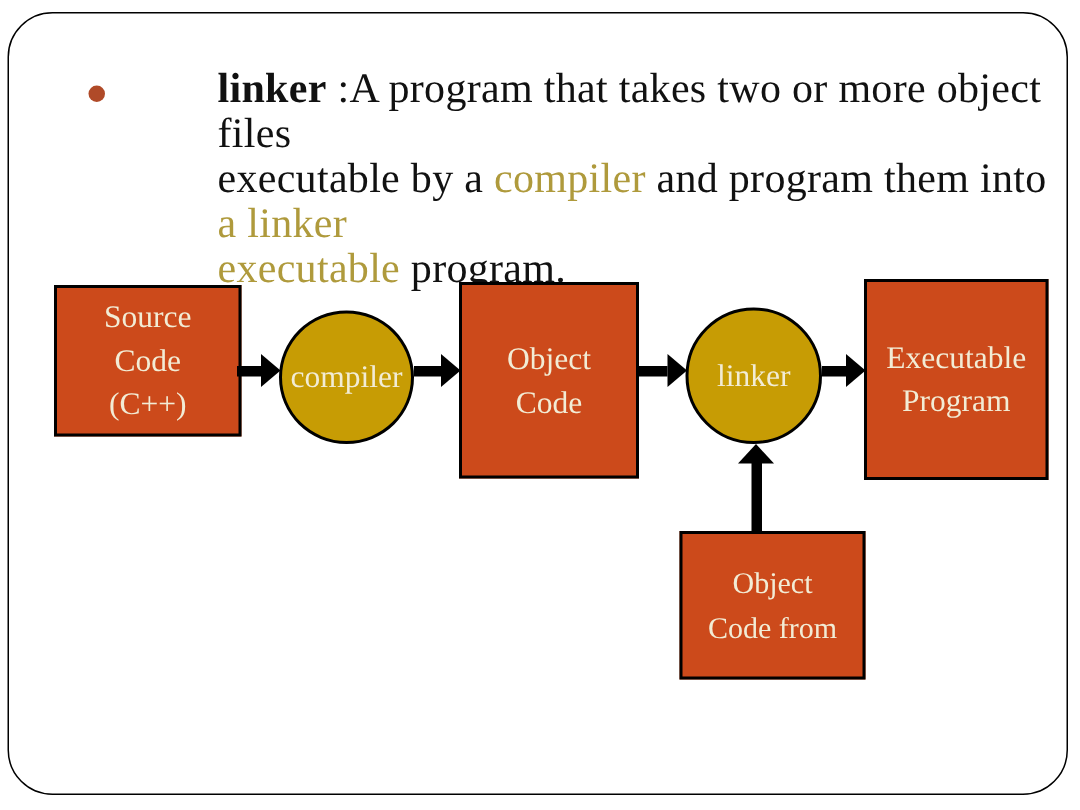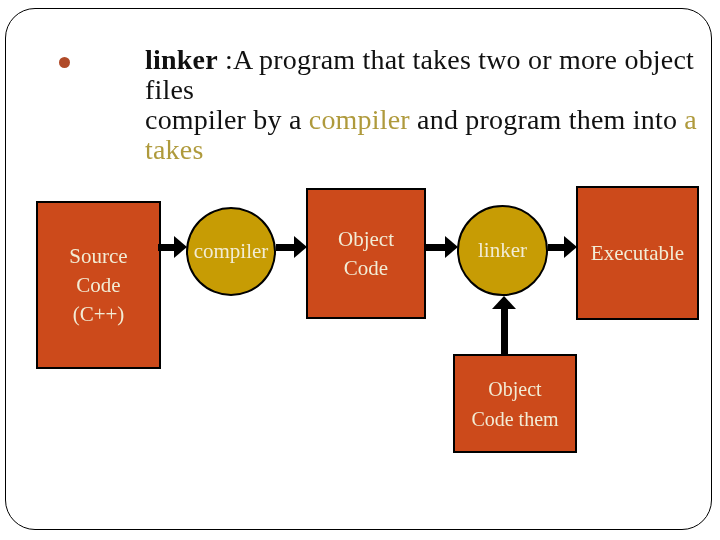--- a/index.html
+++ b/index.html
@@ -57,21 +57,21 @@
     box-sizing: border-box;
     color: #f2ecd5;
     display: flex;
     flex-direction: column;
     justify-content: center;
     align-items: center;
     text-align: center;
     font-size: 21px;
     line-height: 29px;
   }
-  .source-box     { left: 36px;  top: 201px; width: 125px; height: 168px; }
+  .source-box     { left: 36px;  top: 190px; width: 125px; height: 101px; }
   .object-box     { left: 306px; top: 188px; width: 120px; height: 131px; }
   .executable-box { left: 576px; top: 186px; width: 123px; height: 134px; }
   .libraries-box  { left: 453px; top: 354px; width: 124px; height: 99px; font-size: 20px; line-height: 30px; }
 
   .ellipse {
     position: absolute;
     background: #c79c04;
     border: 2px solid #000000;
     box-sizing: border-box;
     border-radius: 50%;
@@ -135,21 +135,22 @@
 </style>
 </head>
 <body>
 
 <div class="slide-frame"></div>
 
 <span class="bullet"></span>
 
 <div class="title-text">
   <div><span class="bold">linker</span><span> :A program that takes two or more object files</span></div>
-  <div><span>compiler by a </span><span class="gold">compiler</span><span> and program them into </span><span class="gold">a takes</span></div>
+  <div><span>executable by a </span><span class="gold">compiler</span><span> and program them into </span><span class="gold">a linker</span></div>
+  <div><span class="gold">executable</span><span> program.</span></div>
 </div>
 
 <div class="dbox source-box">
   <div>Source</div>
   <div>Code</div>
   <div>(C++)</div>
 </div>
 
 <div class="h-arrow arrow-1">
   <div class="shaft"></div>
@@ -179,23 +180,24 @@
   <span>linker</span>
 </div>
 
 <div class="h-arrow arrow-4">
   <div class="shaft"></div>
   <div class="head"></div>
 </div>
 
 <div class="dbox executable-box">
   <div>Executable</div>
+  <div>Program</div>
 </div>
 
 <div class="v-arrow">
   <div class="shaft"></div>
   <div class="head"></div>
 </div>
 
 <div class="dbox libraries-box">
   <div>Object</div>
-  <div>Code them</div>
+  <div>Code from</div>
 </div>
 
 </body></html>

